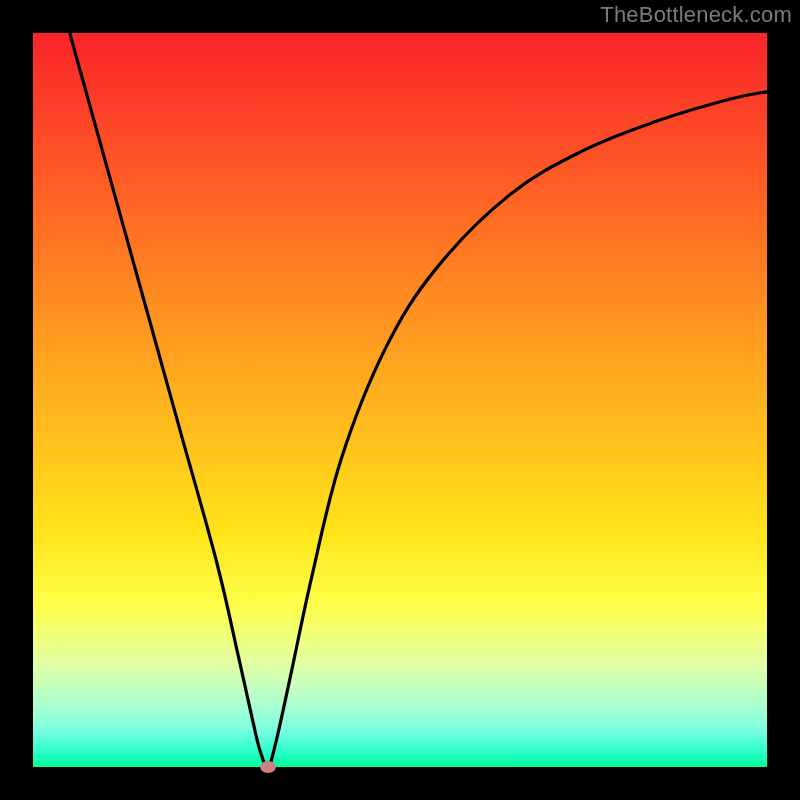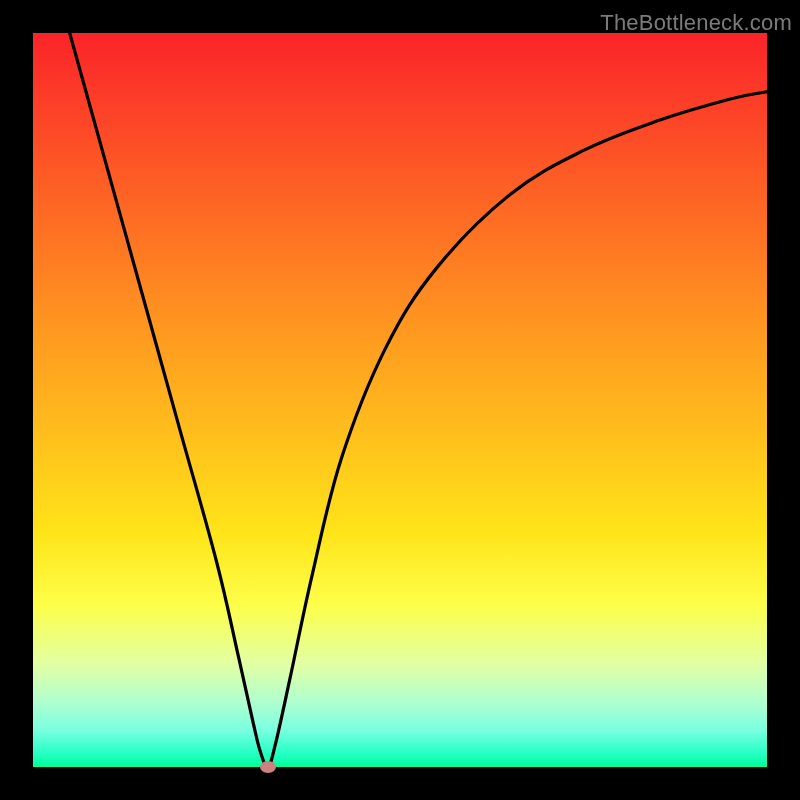--- a/index.html
+++ b/index.html
@@ -33,21 +33,21 @@
       #fdff4a 78%,
       #e2ffa4 86%,
       #b1ffce 91%,
       #7affe1 95%,
       #29ffc7 98%,
       #00ff99 100%
     );
   }
   .watermark {
     position: absolute;
-    top: 10px;
+    top: 2px;
     right: 8px;
     color: #7b7b7b;
     font-size: 22px;
     font-weight: 500;
     letter-spacing: 0.2px;
     user-select: none;
   }
   svg.curve {
     position: absolute;
     left: 0;

